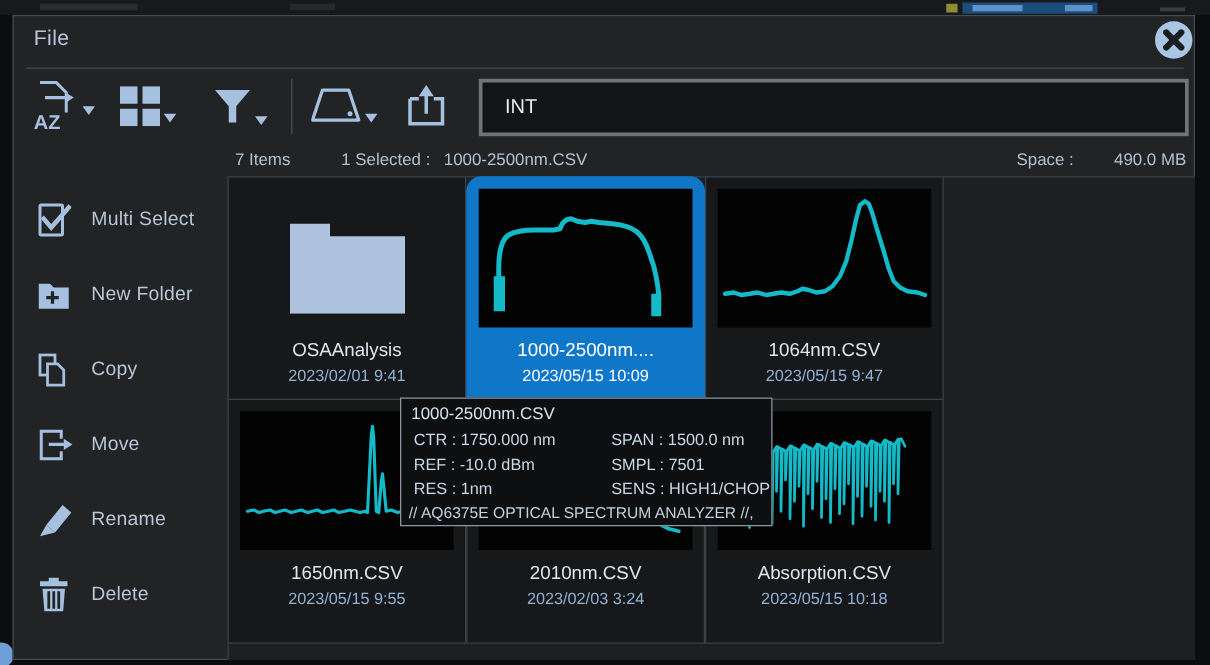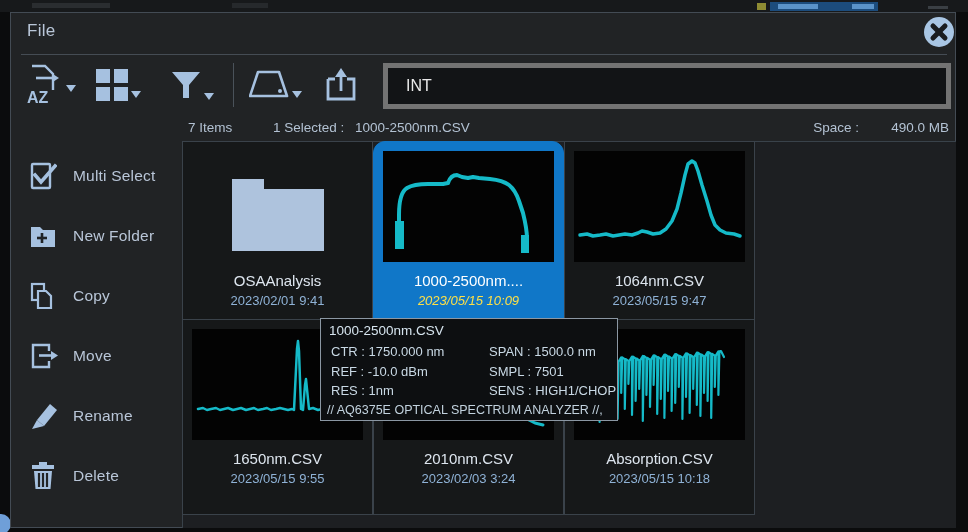--- a/index.html
+++ b/index.html
@@ -11,40 +11,40 @@
           background:#212325;border:1px solid #434b54;}
   .dlg-title{position:absolute;left:16px;top:8px;font-size:17px;color:#b9c6d8;letter-spacing:.3px;}
   .close-btn{position:absolute;left:913px;top:4px;width:30px;height:30px;border-radius:50%;
              background:#a9c6e4;cursor:pointer;}
   .title-divider{position:absolute;left:10px;top:41px;width:926px;height:1px;background:#454c54;}
   .tb-btn{position:absolute;display:flex;align-items:flex-start;}
   .tb-sep{position:absolute;width:1px;background:#4a525a;}
   .chev{width:0;height:0;border-left:5px solid transparent;border-right:5px solid transparent;
         border-top:7px solid var(--icon);margin-left:3px;}
   .path-input{position:absolute;left:372px;top:50px;width:568px;height:46px;background:#121416;
-        border:5px solid #737373;color:#e9e9e9;font-size:16px;padding-left:18px;outline:none;}
+        border:3px solid #737373;color:#e9e9e9;font-size:16px;padding-left:18px;outline:none;}
   .statusbar{position:absolute;left:0;top:104px;width:946px;height:24px;font-size:13.5px;color:#b3c2d3;text-align:right;}
   .statusbar span{position:absolute;top:3px;white-space:nowrap;}
   .sb-item{position:absolute;left:0;width:170px;height:34px;display:flex;align-items:center;cursor:pointer;}
   .sb-icon{width:28px;height:28px;margin-left:18px;flex:0 0 28px;}
   .sb-label{margin-left:16px;font-size:15.5px;color:#b9c6d8;letter-spacing:.2px;white-space:nowrap;}
   .grid-area{position:absolute;left:171px;top:128px;width:774px;height:387px;background:#1d1f22;
              border-top:1px solid #39424a;border-left:1px solid #39424a;}
   .cell{position:absolute;width:191px;height:196px;background:#161819;border:1px solid #3a424a;}
   .cell.selected{background:var(--accent);border-color:var(--accent);}
   .thumb{position:absolute;left:9px;top:9px;width:171px;height:111px;background:#030303;}
   .thumb svg{display:block;width:171px;height:111px;}
   .folder-wrap{position:absolute;left:0;top:10px;width:189px;height:120px;
                display:flex;align-items:center;justify-content:center;}
   .cell .fname{position:absolute;left:0;top:130px;width:189px;text-align:center;font-size:15px;
                color:#dde5ee;white-space:nowrap;overflow:hidden;}
   .cell .fdate{position:absolute;left:0;top:151px;width:189px;text-align:center;font-size:13px;
                color:#8fb2d6;white-space:nowrap;}
   .cell.selected .fname{color:#ffffff;}
-  .cell.selected .fdate{color:#fde047;font-style:italic;}
+  .cell.selected .fdate{color:#ffffff;}
   .tooltip{position:absolute;left:320px;top:318px;width:298px;height:103px;background:#0d0f11;
            border:1px solid #8b97a3;z-index:50;}
   .tt-title{position:absolute;left:8px;top:4px;font-size:13.5px;color:#d6e4ee;white-space:nowrap;}
   .tt-row{position:absolute;left:0;width:298px;height:19px;font-size:13px;color:#c9d9e5;}
   .tt-row .c1{position:absolute;left:10px;white-space:nowrap;}
   .tt-row .c2{position:absolute;left:168px;white-space:nowrap;}
   .tt-footer{position:absolute;left:6px;top:84px;font-size:12.5px;color:#c2d2de;white-space:nowrap;}
   .corner-blob{position:absolute;left:-9px;top:514px;width:20px;height:20px;border-radius:50%;
                background:#6f9fd8;}
 </style>

